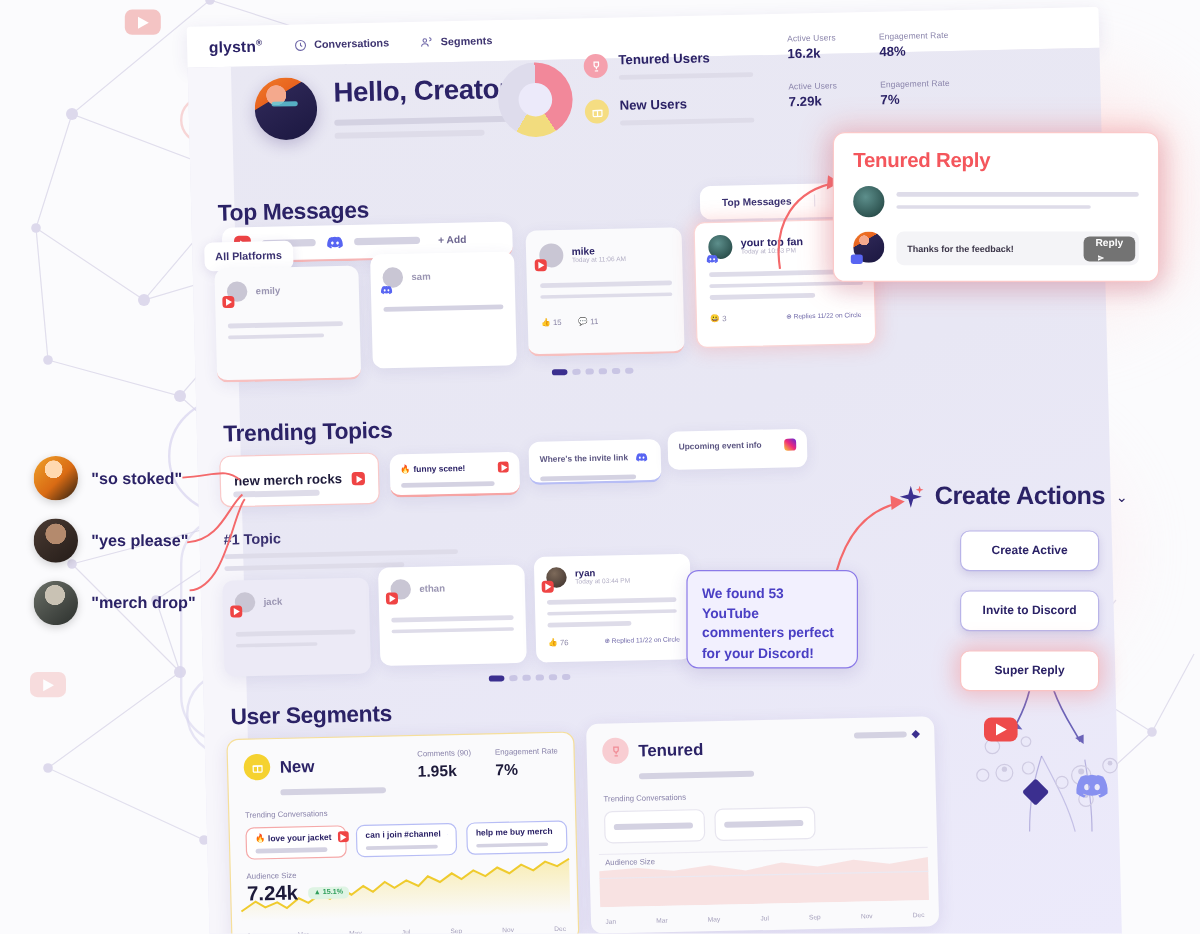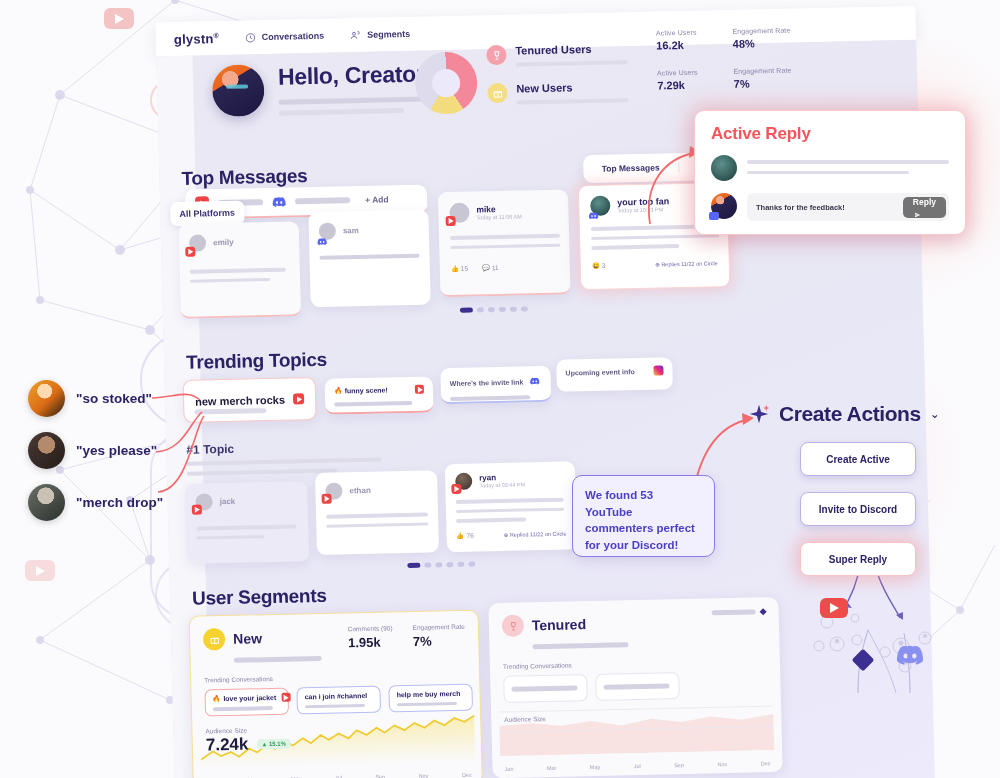--- a/index.html
+++ b/index.html
@@ -666,21 +666,21 @@
   <path d="M30 96 C24 58, 42 30, 78 24" stroke="#f4696b" stroke-width="1.8" fill="none"></path>
   <path d="M70 18 L80 24 L69 30 Z" fill="#f4696b"></path>
 </svg>
 
 <svg class="arrow-svg" style="left:688px; top:405px; width:80px; height:90px;" viewBox="0 0 80 90">
   <path d="M6 84 C14 44, 32 20, 62 14" stroke="#f4696b" stroke-width="1.8" fill="none"></path>
   <path d="M54 8 L66 13 L55 20 Z" fill="#f4696b"></path>
 </svg>
 
 <div id="inline-reply">
-  <div class="ir-title">Active Reply</div>
+  <div class="ir-title">Tenured Reply</div>
   <div class="ir-row" style="margin-bottom:12px;">
     <div class="ir-av"></div>
     <div style="flex:1;padding-top:5px;">
       <div class="bar lt" style="width:100%;height:3.5px;"></div>
       <div class="bar lt" style="width:80%;height:3.5px;margin-top:7px;"></div>
     </div>
   </div>
   <div class="ir-row">
     <div class="ir-av" style="background:radial-gradient(circle at 35% 28%,#f4a98d 0 16%,transparent 17%),linear-gradient(150deg,#f07c2a 0%,#e8631f 32%,#2b2553 33%,#1b1740 100%);position:relative;">
       <div style="position:absolute;left:-2px;bottom:-1px;width:10px;height:8px;background:#5865f2;border-radius:2px;"></div>

